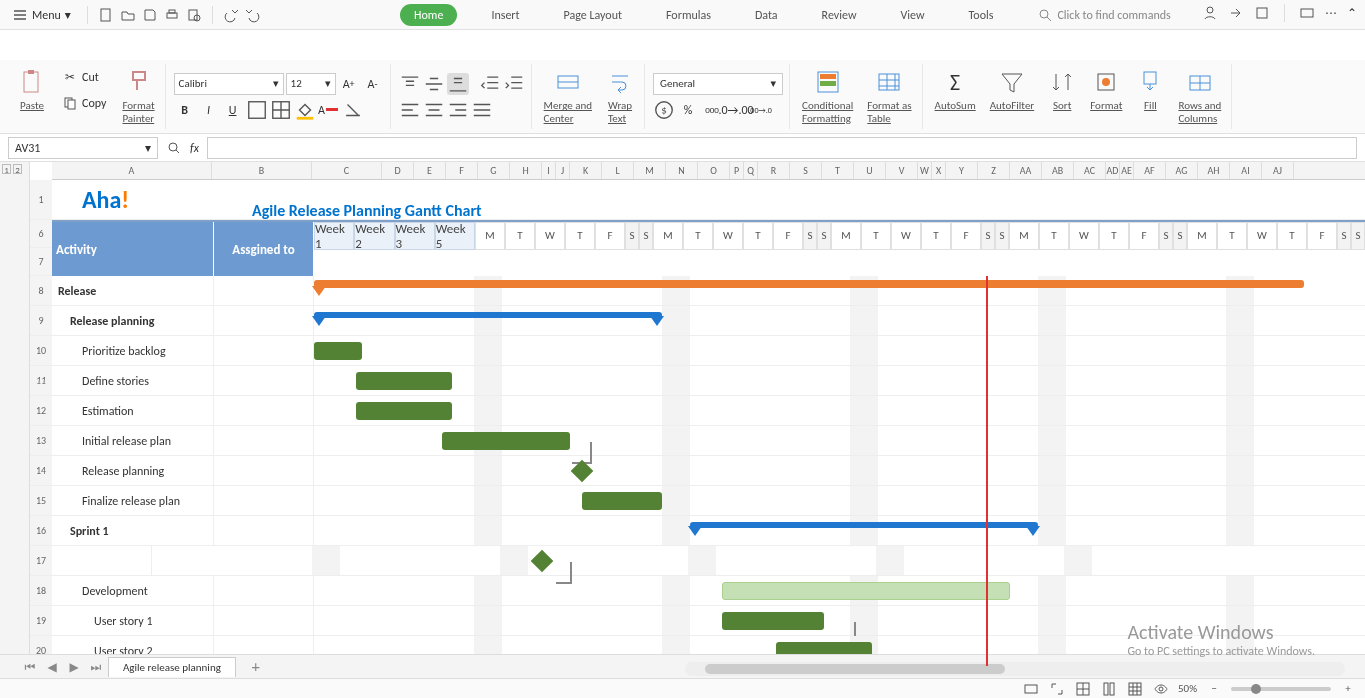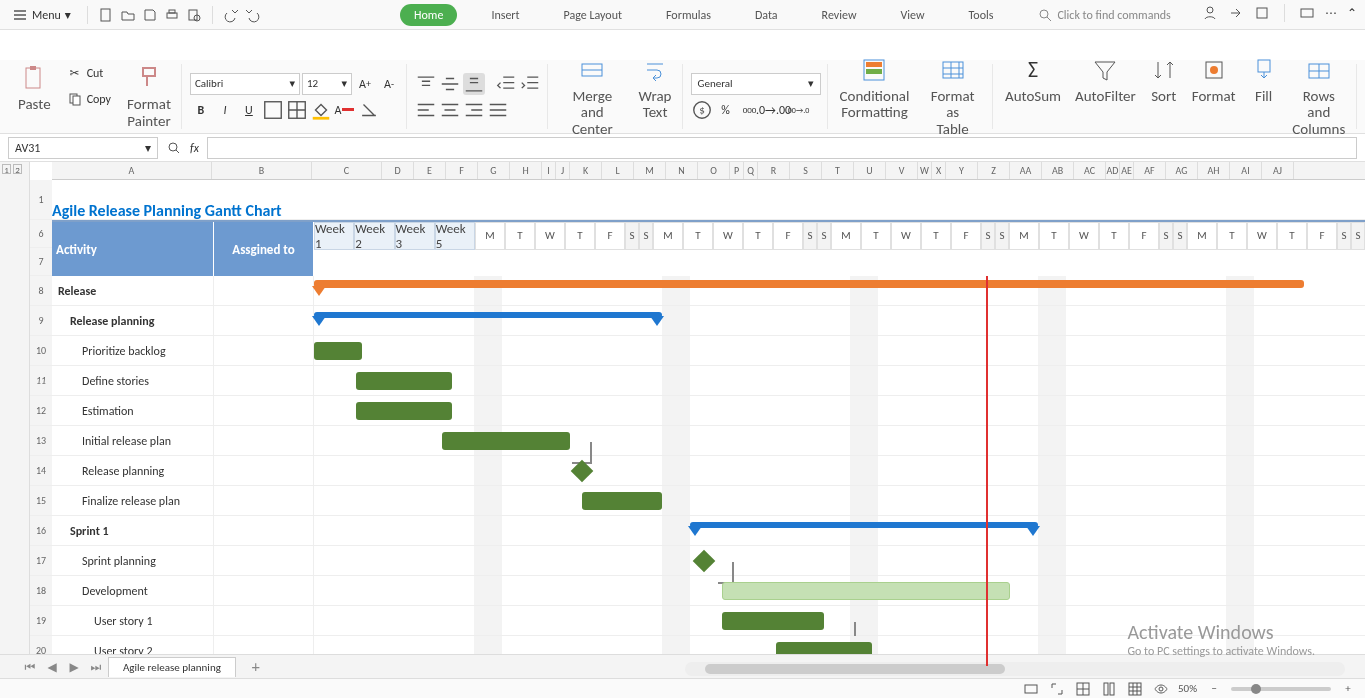--- a/index.html
+++ b/index.html
@@ -16,21 +16,21 @@
 .tab { padding: 4px 10px; color: #555; cursor: pointer; }
 .tab.active { background: #4caf50; color: #fff; border-radius: 12px; padding: 4px 14px; }
 .search-box { display: flex; align-items: center; gap: 4px; color: #888; margin-left: 10px; }
 .right-icons { position: absolute; right: 8px; top: 4px; display: flex; gap: 10px; align-items: center; }
 
 
 .ribbon { height: 74px; background: #fafafa; border-bottom: 1px solid #e0e0e0; display: flex; padding: 4px 8px; gap: 2px; margin-top: 30px; }
 .ribbon-group { display: flex; flex-direction: column; align-items: center; padding: 0 6px; border-right: 1px solid #e8e8e8; justify-content: center; }
 .rg-inner { display: flex; gap: 6px; align-items: flex-start; }
 .rg-col { display: flex; flex-direction: column; gap: 4px; align-items: flex-start; }
-.rg-label { font-size: 15px; color: #555; margin-top: 2px; text-align: center; line-height: 1.1; }
+.rg-label { font-size: 11px; color: #555; margin-top: 2px; line-height: 1.1; text-decoration: underline; }
 .rg-big { display: flex; flex-direction: column; align-items: center; gap: 2px; cursor: pointer; padding: 2px 4px; }
 .rg-big .icon { width: 28px; height: 28px; }
 .rg-row { display: flex; gap: 2px; }
 .rg-btn { width: 22px; height: 22px; display: flex; align-items: center; justify-content: center; border-radius: 3px; cursor: pointer; }
 .rg-btn.sel { background: #ddd; }
 .font-sel { height: 22px; border: 1px solid #ccc; background: #fff; padding: 0 4px; display: flex; align-items: center; font-size: 11px; }
 .font-sel.name { width: 110px; }
 .font-sel.size { width: 50px; }
 .num-sel { width: 130px; height: 22px; border: 1px solid #ccc; background: #fff; padding: 0 6px; display: flex; align-items: center; justify-content: space-between; font-size: 11px; }
 
@@ -562,20 +562,21 @@
       <div class="row-h" style="height: 30px; line-height: 30px;">15</div>
       <div class="row-h" style="height: 30px; line-height: 30px;">16</div>
       <div class="row-h" style="height: 30px; line-height: 30px;">17</div>
       <div class="row-h" style="height: 30px; line-height: 30px;">18</div>
       <div class="row-h" style="height: 30px; line-height: 30px;">19</div>
       <div class="row-h" style="height: 30px; line-height: 30px;">20</div>
     </div>
 
   <div class="grid-body">
     <div class="chart-title-row">
+      <div class="logo"><span>Aha</span><span class="bang">!</span></div>
       <div class="chart-title">Agile Release Planning Gantt Chart</div>
     </div>
 
     <div class="gantt-header">
       <div class="act-col">Activity</div>
       <div class="assg-col">Assgined to</div>
       <div class="weeks">
         <div class="week-labels" id="week-labels">
             <div class="week-lbl">Week 1</div>
             <div class="week-lbl">Week 2</div>
@@ -732,21 +733,20 @@
             <div class="wknd" style="left: 348px;"></div>
             <div class="wknd" style="left: 536px;"></div>
             <div class="wknd" style="left: 724px;"></div>
             <div class="wknd" style="left: 912px;"></div>
             <div class="bar blue" style="left: 376px; width: 348px;"></div>
             <div class="tri-down blue" style="left: 374px;"></div>
             <div class="tri-down blue" style="left: 712px;"></div>
           </div>
         </div>
         <div class="gantt-row">
-          <div class="gr-act ind2">Sprint planning</div>
           <div class="gr-assg"></div>
           <div class="gr-bars">
             <div class="wknd" style="left: 160px;"></div>
             <div class="wknd" style="left: 348px;"></div>
             <div class="wknd" style="left: 536px;"></div>
             <div class="wknd" style="left: 724px;"></div>
             <div class="wknd" style="left: 912px;"></div>
             <div class="diamond" style="left: 382px;"></div>
             <div class="arrow-connector" style="left: 404px; width: 16px; height: 22px; top: 16px;"></div>
           </div>

